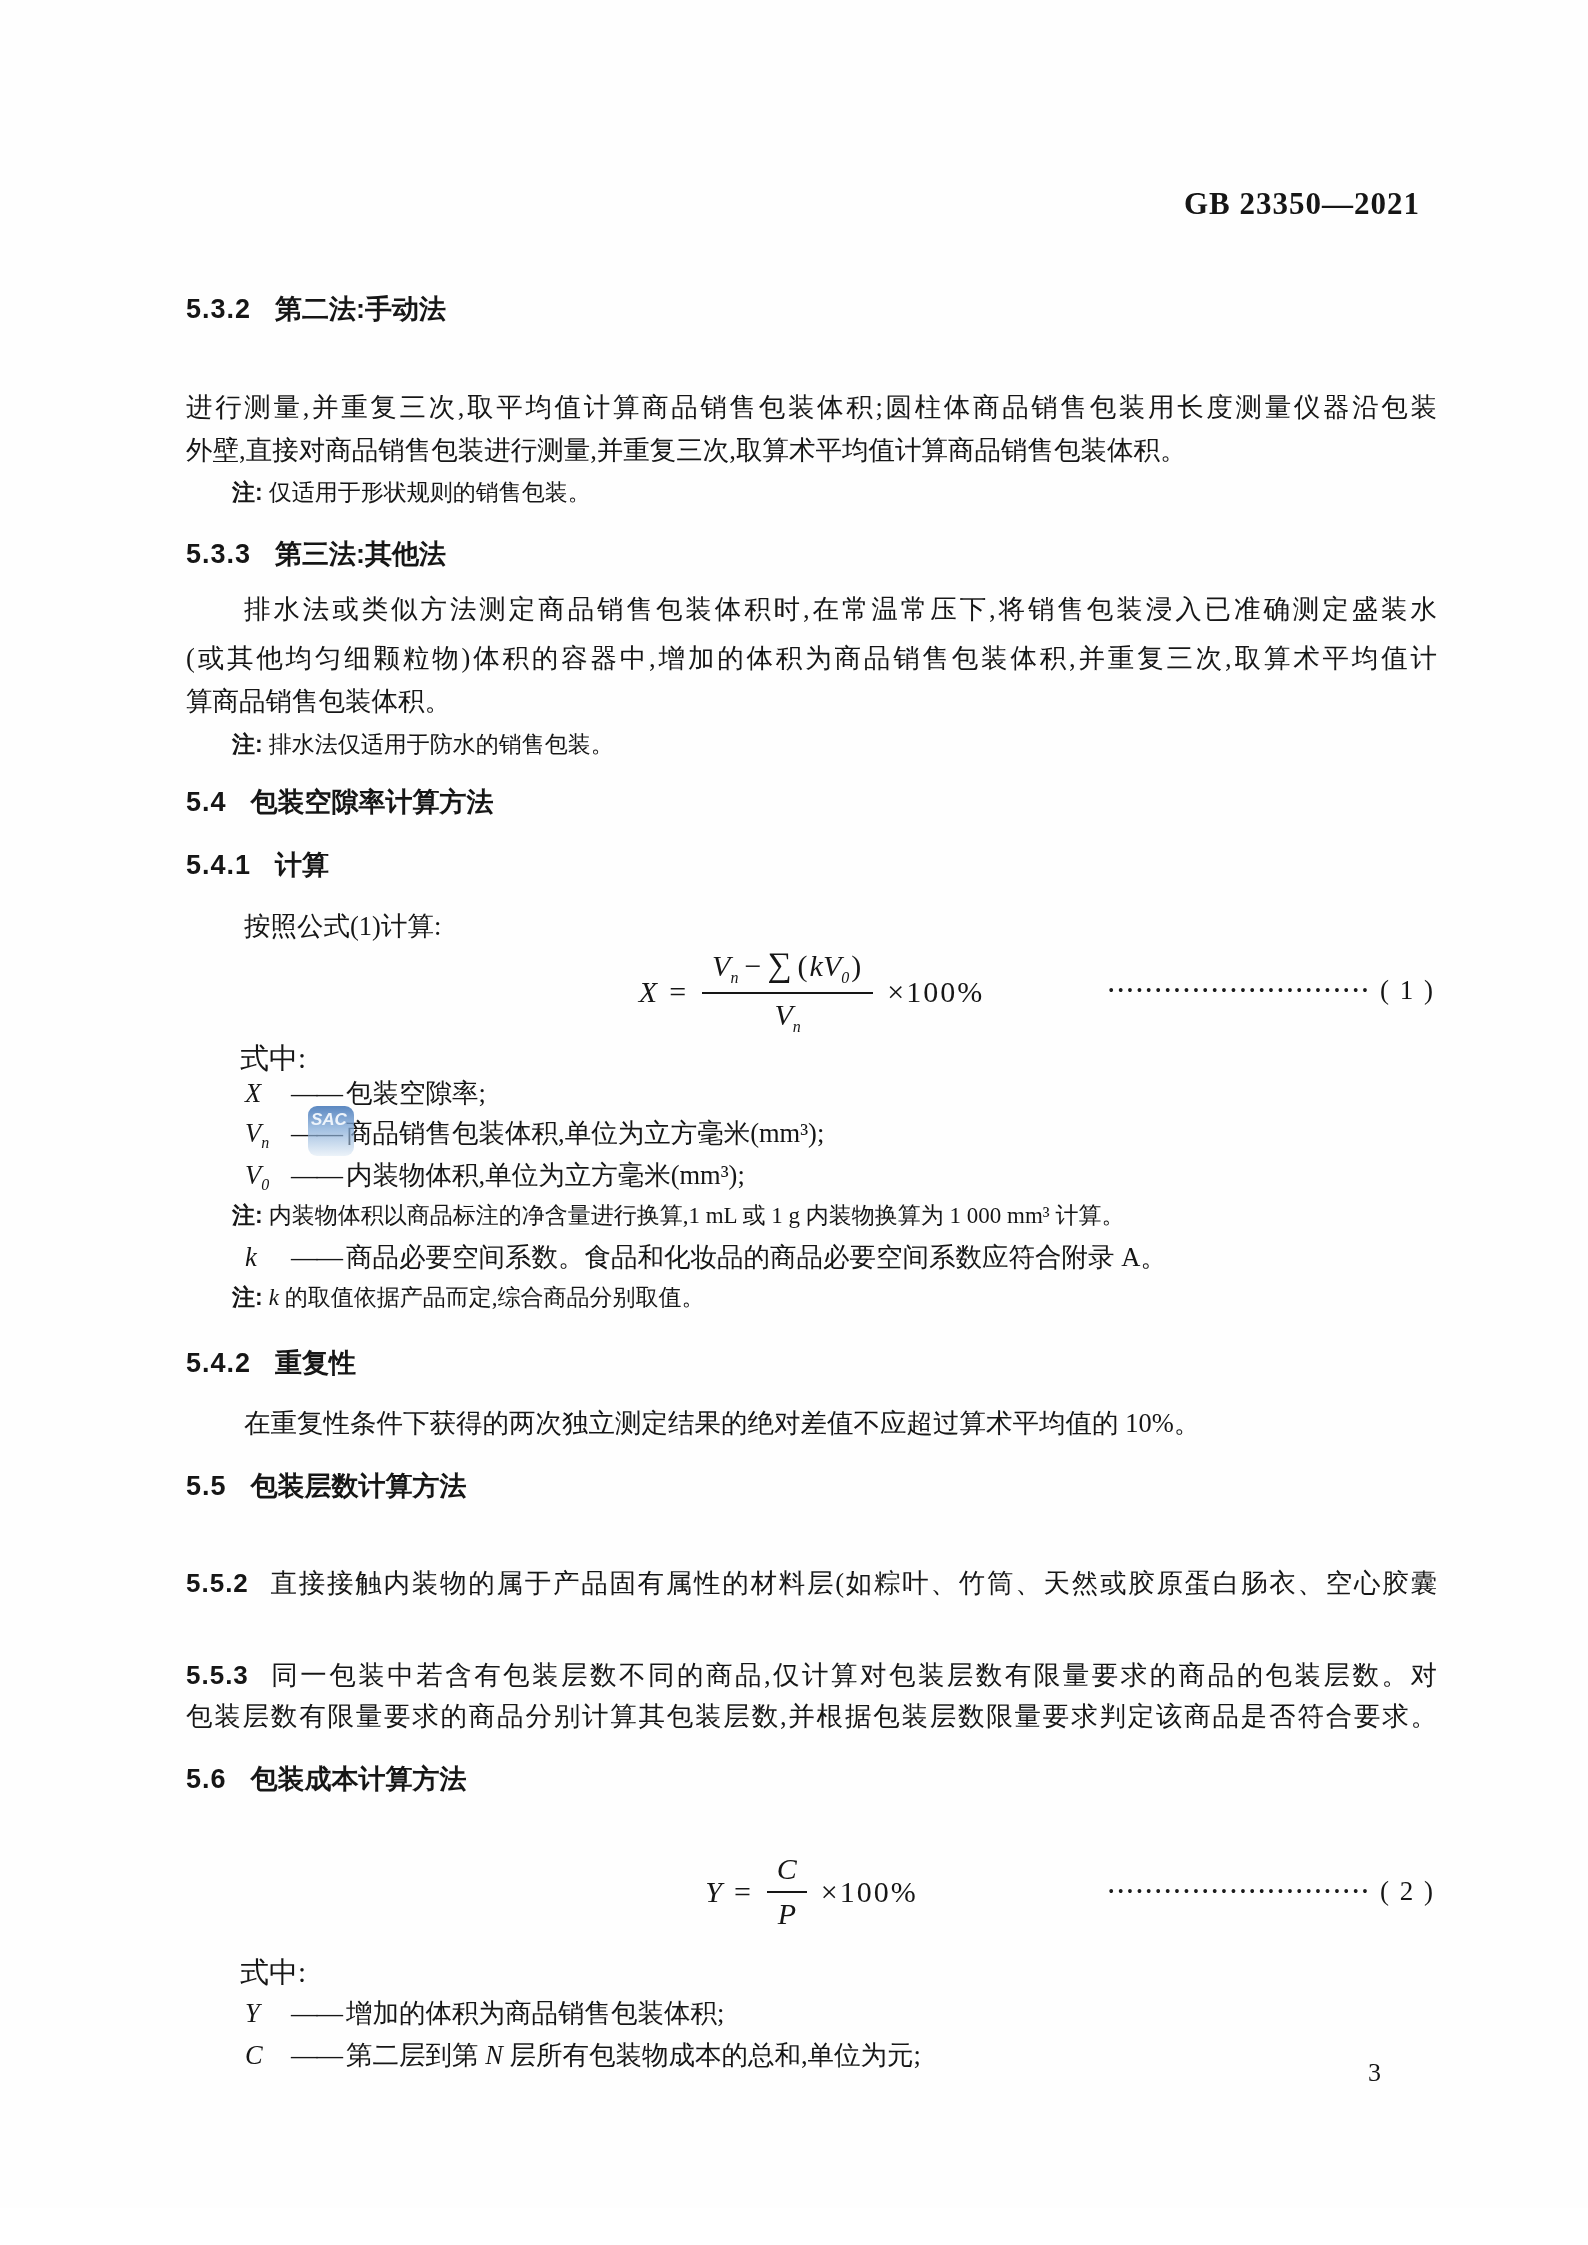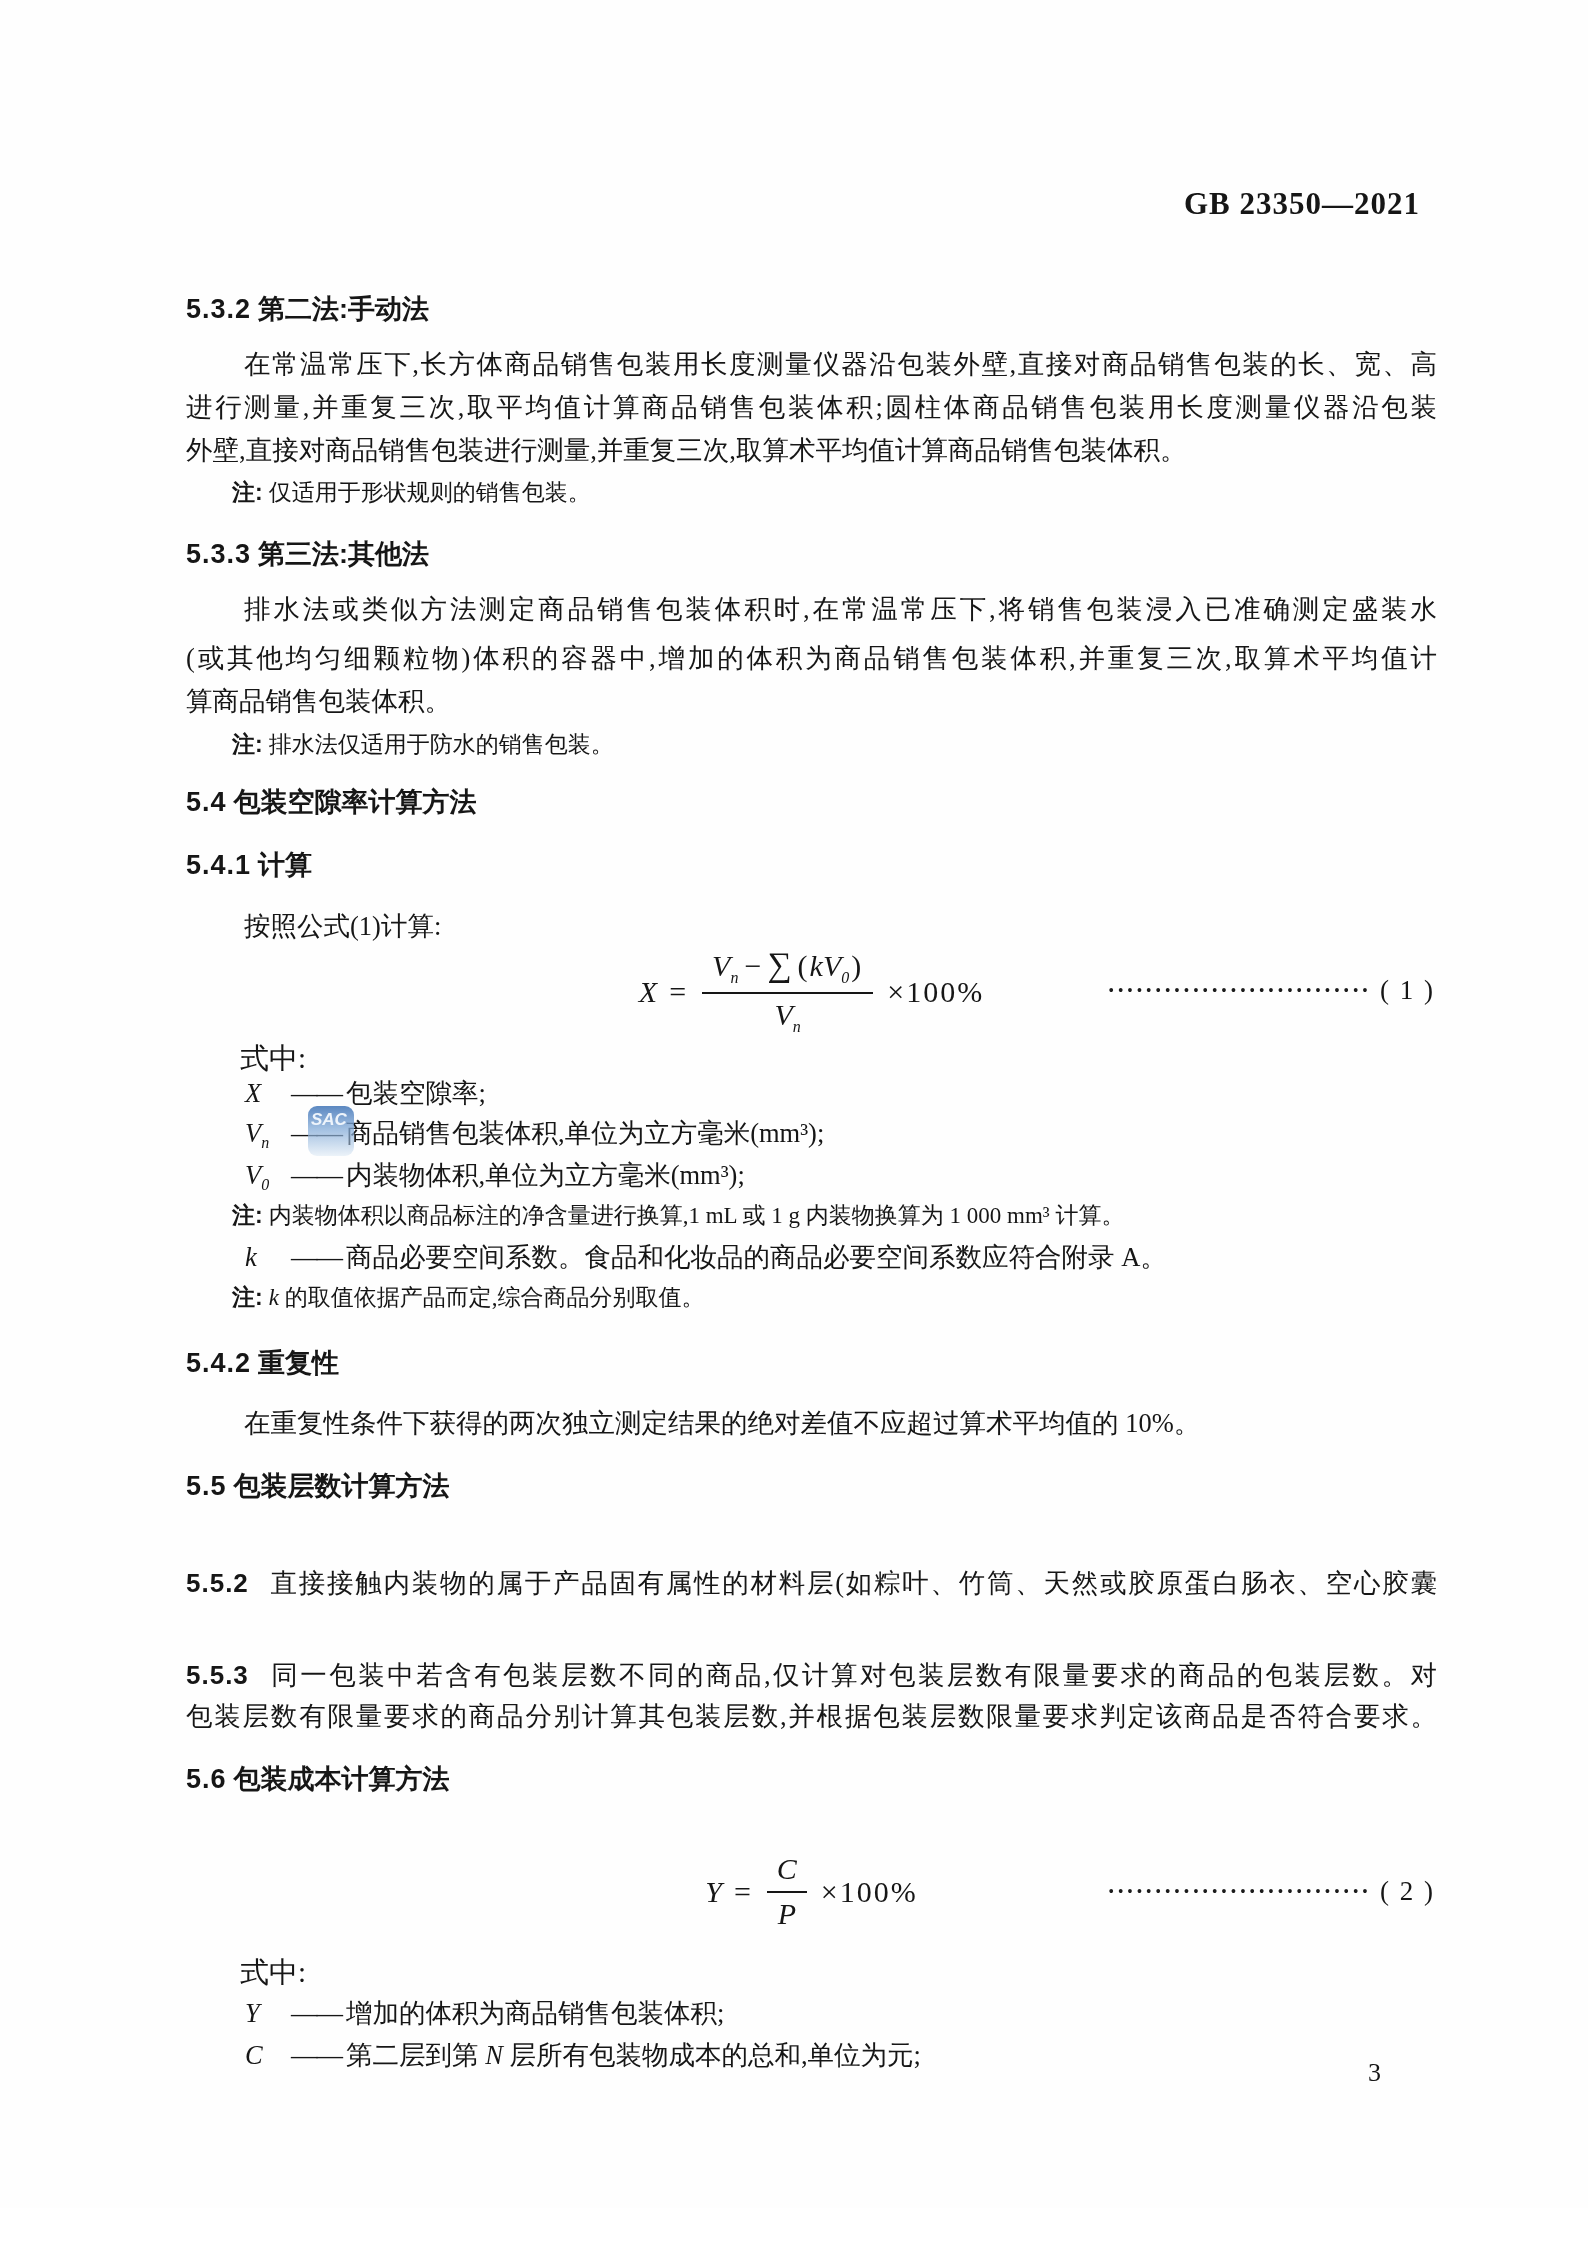--- a/index.html
+++ b/index.html
@@ -6,21 +6,21 @@
   .page{position:relative;width:1588px;height:2208px;background:#fefefe;overflow:hidden;
         font-family:"Liberation Serif","DejaVu Serif",serif;color:#161616;}
 
   
   .doc-code{position:absolute;top:186px;right:168px;font-size:31px;font-weight:700;
             font-family:"Liberation Serif",serif;letter-spacing:1px;white-space:nowrap;}
 
   
   .hd{position:absolute;left:186px;white-space:nowrap;
       font-family:"Liberation Sans","DejaVu Sans",sans-serif;font-weight:700;font-size:27px;}
-  .hd .hnum{display:inline-block;margin-right:7px;letter-spacing:1px;text-align:center;}
+  .hd .hnum{display:inline-block;margin-right:24px;letter-spacing:1px;text-align:center;}
 
   
   .bl{position:absolute;left:186px;width:1251px;box-sizing:border-box;
       font-size:26.5px;line-height:1.25;white-space:normal;}
   .jl{text-align:justify;text-align-last:justify;}
   .ind{padding-left:58px;}
   .clausenum{font-family:"Liberation Sans","DejaVu Sans",sans-serif;font-weight:700;
              font-size:26px;margin-right:20px;letter-spacing:1px;}
 
   
@@ -65,21 +65,20 @@
 </head>
 <body>
 
 <div class="page">
 
   <div class="doc-code">GB 23350—2021</div>
 
   <div class="hd" style="top:291px;">
     <span class="hnum">5.3.2</span><span>第二法:手动法</span>
   </div>
-  <div class="bl jl ind" style="top:348px;">在常温常压下,长方体商品销售包装用长度测量仪器沿包装外壁,直接对商品销售包装的长、宽、高</div>
   <div class="bl jl" style="top:391px;">进行测量,并重复三次,取平均值计算商品销售包装体积;圆柱体商品销售包装用长度测量仪器沿包装</div>
   <div class="bl" style="top:434px;">外壁,直接对商品销售包装进行测量,并重复三次,取算术平均值计算商品销售包装体积。</div>
   <div class="note" style="top:477px;">
     <span class="np">注:</span><span>仅适用于形状规则的销售包装。</span>
   </div>
 
   <div class="hd" style="top:536px;">
     <span class="hnum">5.3.3</span><span>第三法:其他法</span>
   </div>
   <div class="bl jl ind" style="top:593px;">排水法或类似方法测定商品销售包装体积时,在常温常压下,将销售包装浸入已准确测定盛装水</div>

